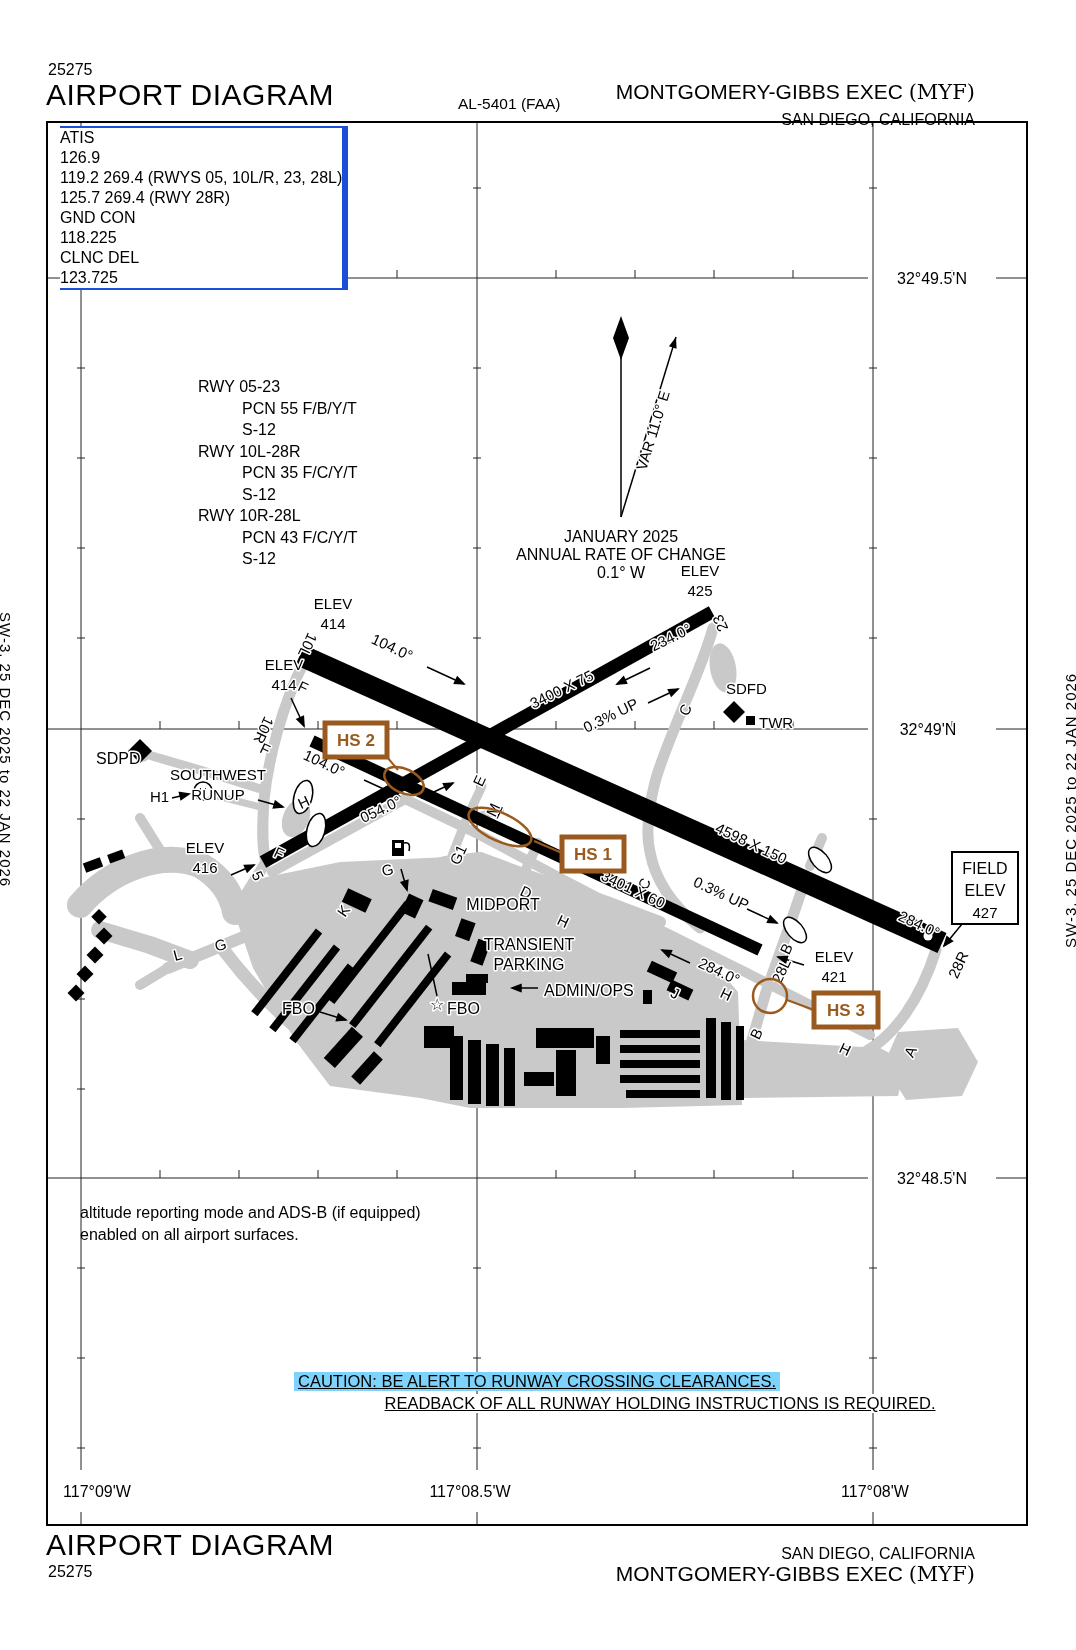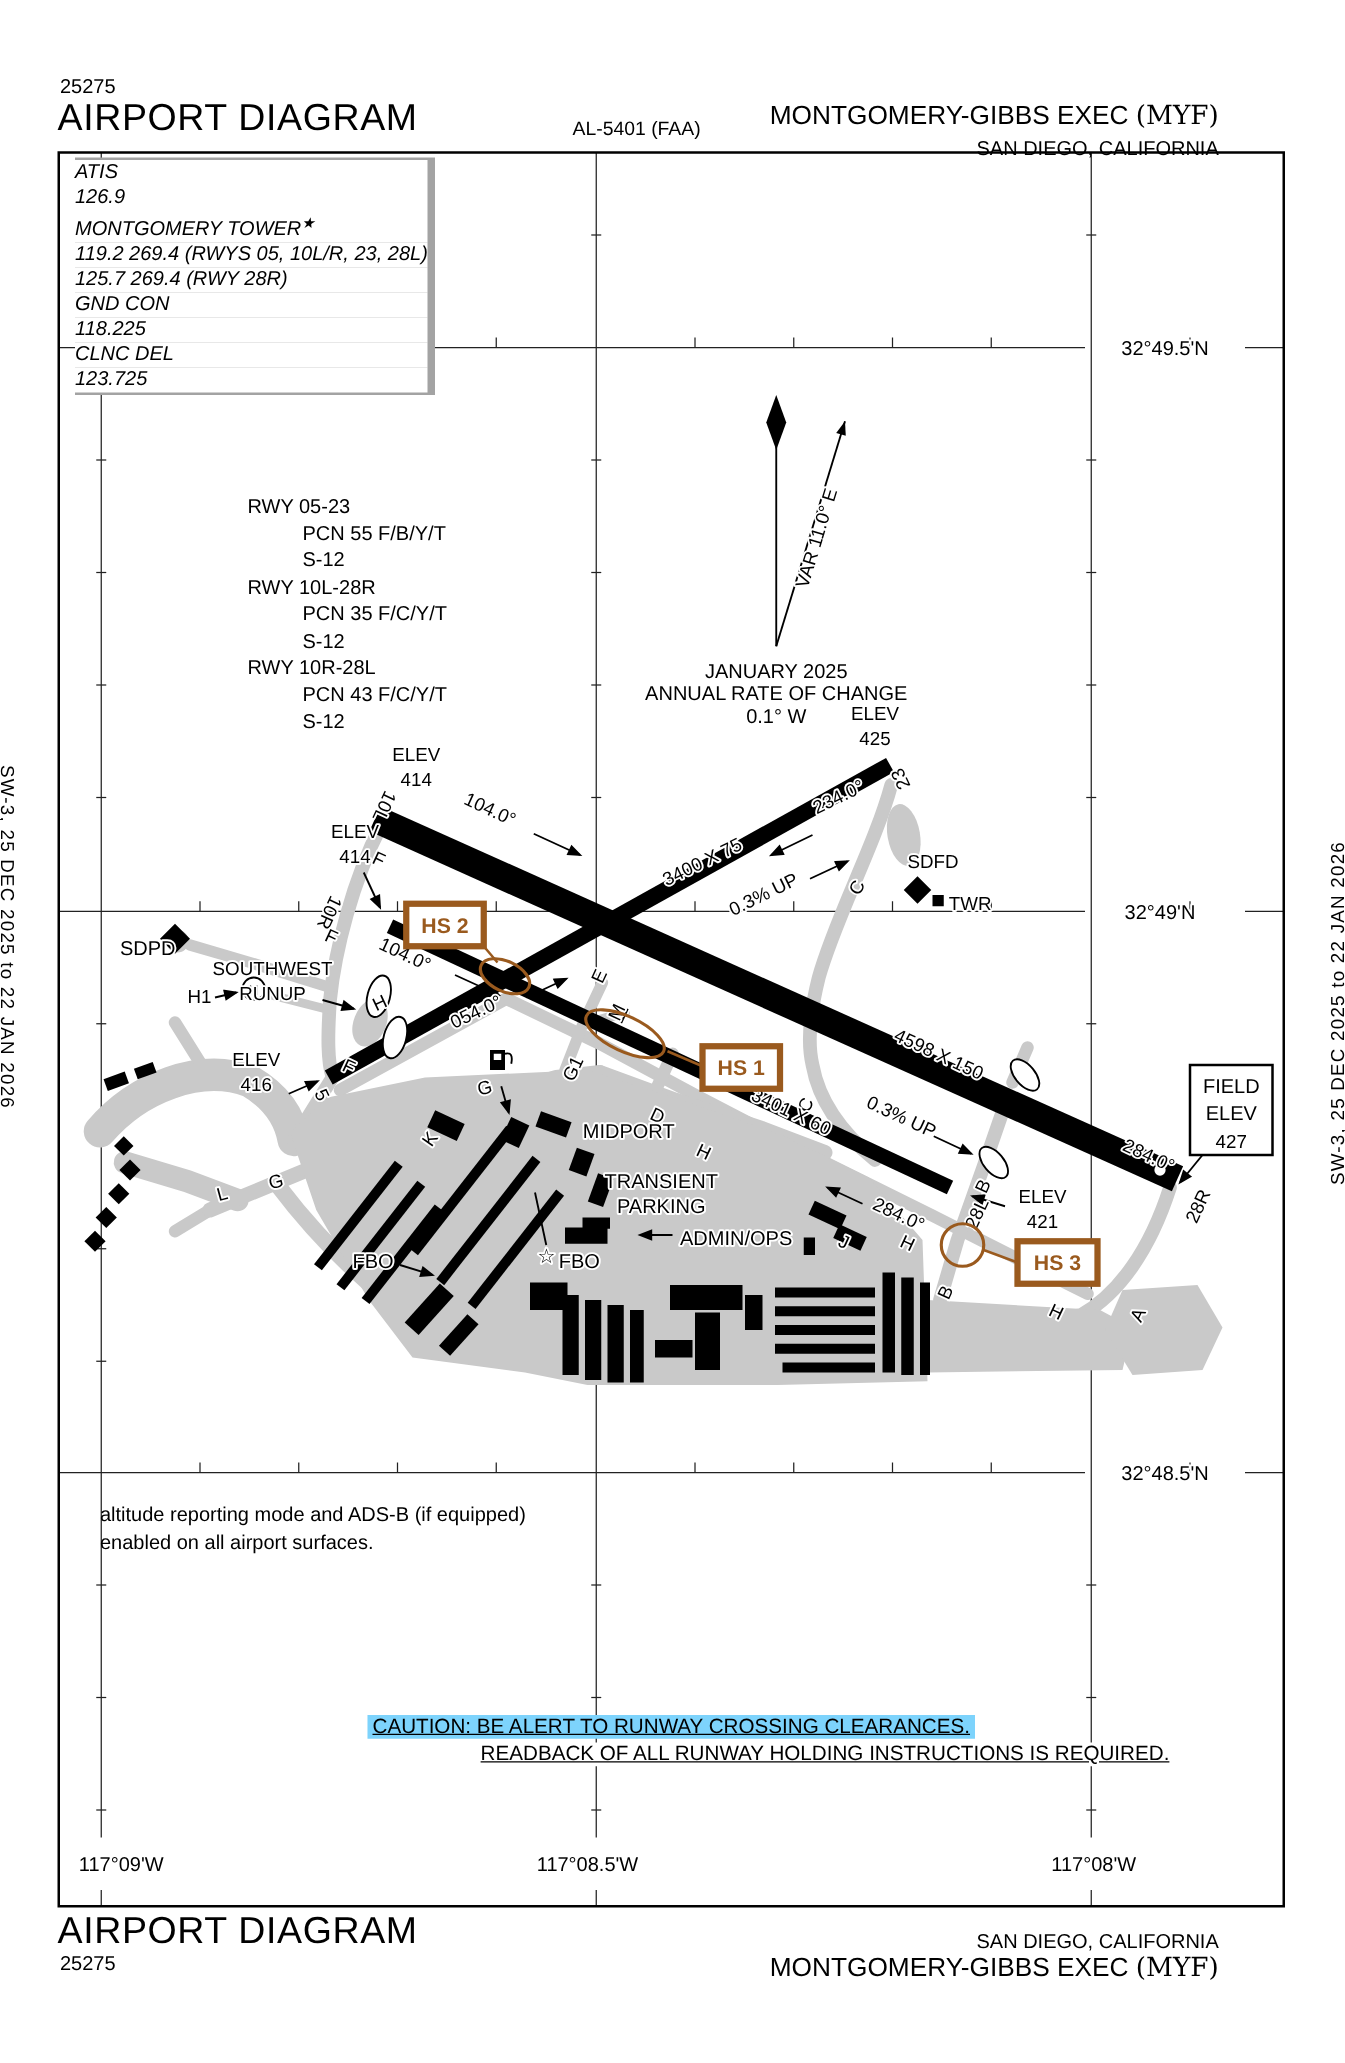--- a/index.html
+++ b/index.html
@@ -5,21 +5,21 @@
   html,body{margin:0;padding:0;background:#e8e8e8;}
   .page{position:relative;width:1076px;height:1650px;background:#ffffff;
         font-family:"Liberation Sans",sans-serif;color:#000;overflow:hidden;}
   .abs{position:absolute;}
   .t16{font-size:16px;line-height:20px;}
   .t15{font-size:15.5px;}
   .title{font-size:30px;letter-spacing:.5px;}
   .name{font-size:21px;}
   .serif{font-family:"DejaVu Serif","Liberation Serif",serif;}
   .right{text-align:right;margin-top:16px;}
-  .comms{background:#a3a3a3;padding:2px 6px 2px 0;font-style:italic;}
+  .comms{background:#1d4ed8;padding:2px 6px 2px 0;}
   .comms div{font-size:16px;line-height:20px;white-space:nowrap;background:#fff;}
   .rwydata div{font-size:16px;line-height:21.5px;white-space:nowrap;}
   .ind{padding-left:44px;}
   .sup{font-size:12px;vertical-align:super;}
   .vtextL{transform:rotate(90deg);transform-origin:left top;white-space:nowrap;font-size:15px;letter-spacing:1px;}
   .vtextR{transform:rotate(-90deg);transform-origin:left top;white-space:nowrap;font-size:15px;letter-spacing:1px;}
   .note{font-size:16px;line-height:22px;white-space:nowrap;}
   .caution{font-size:16.5px;white-space:nowrap;transform:translateX(-50%);}
   .underline{text-decoration:underline;}
   svg{position:absolute;left:0;top:0;font-family:"Liberation Sans",sans-serif;}
@@ -374,32 +374,29 @@
   <div class="abs t15" style="left:458px;top:95px;">AL-5401 (FAA)</div>
   <div class="abs name right" style="left:575px;top:64px;width:400px;">
     <span>MONTGOMERY-GIBBS EXEC</span>
     <span class="serif">(MYF)</span>
   </div>
   <div class="abs t16 right" style="left:575px;top:94px;width:400px;">SAN DIEGO, CALIFORNIA</div>
 
   <div class="abs comms" style="left:60px;top:126px;">
     <div>ATIS</div>
     <div>126.9</div>
-    <div>
-      <span>MONTGOMERY TOWER</span><span class="sup">★</span>
-    </div>
     <div>119.2 269.4 (RWYS 05, 10L/R, 23, 28L)</div>
     <div>125.7 269.4 (RWY 28R)</div>
     <div>GND CON</div>
     <div>118.225</div>
     <div>CLNC DEL</div>
     <div>123.725</div>
   </div>
 
-  <div class="abs rwydata" style="left:198px;top:395px;">
+  <div class="abs rwydata" style="left:198px;top:376px;">
     <div>RWY 05-23</div>
     <div class="ind">PCN 55 F/B/Y/T</div>
     <div class="ind">S-12</div>
     <div>RWY 10L-28R</div>
     <div class="ind">PCN 35 F/C/Y/T</div>
     <div class="ind">S-12</div>
     <div>RWY 10R-28L</div>
     <div class="ind">PCN 43 F/C/Y/T</div>
     <div class="ind">S-12</div>
   </div>

